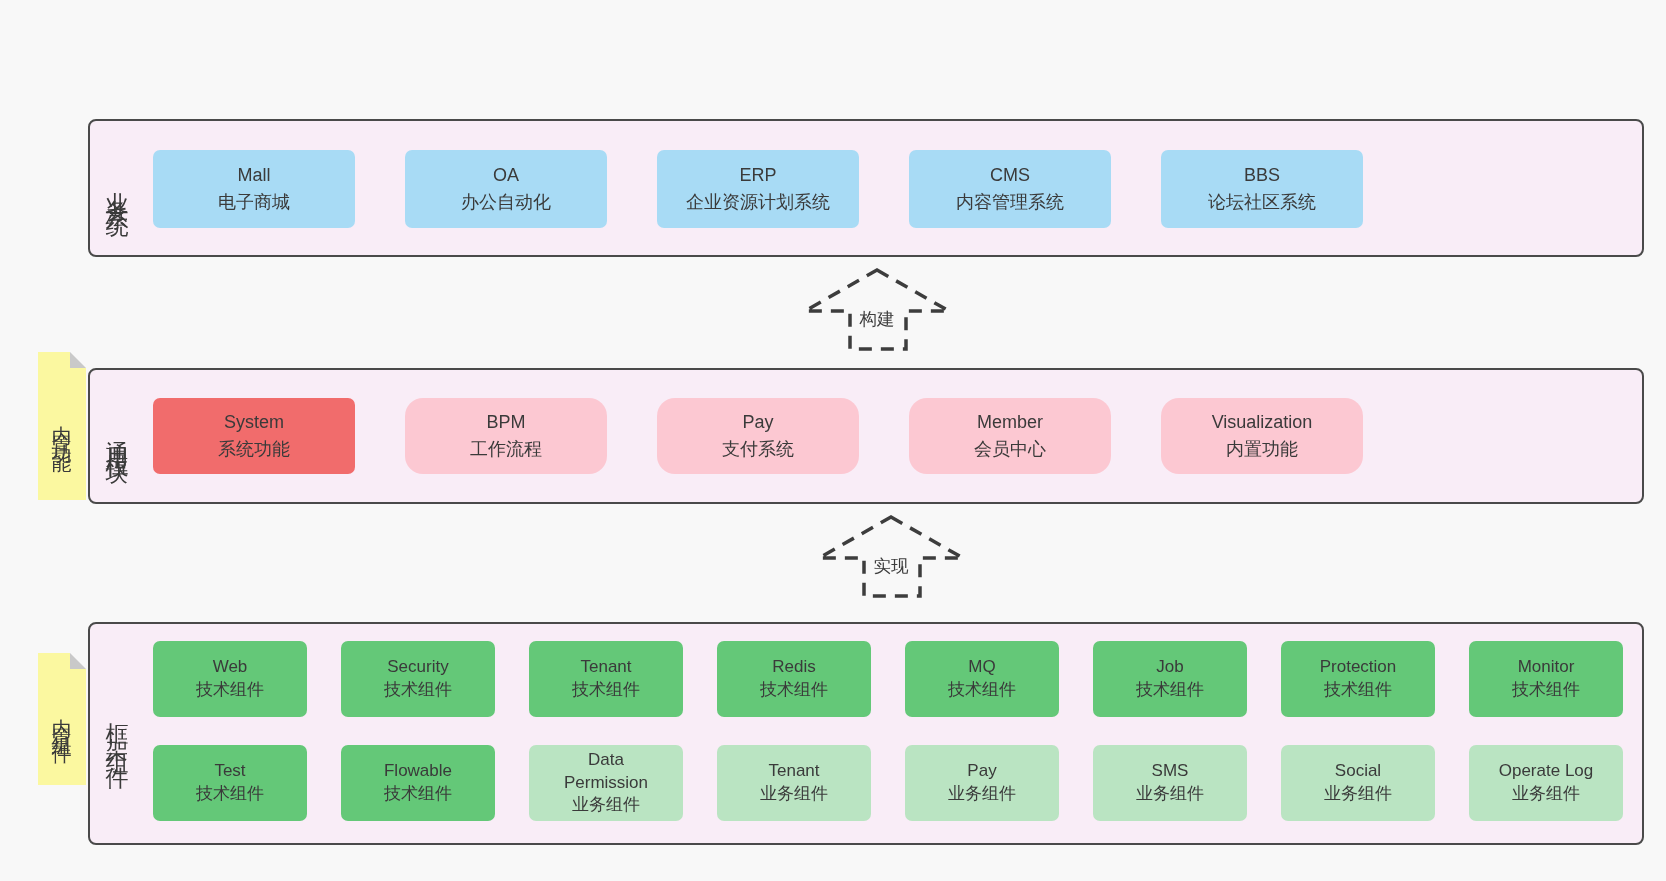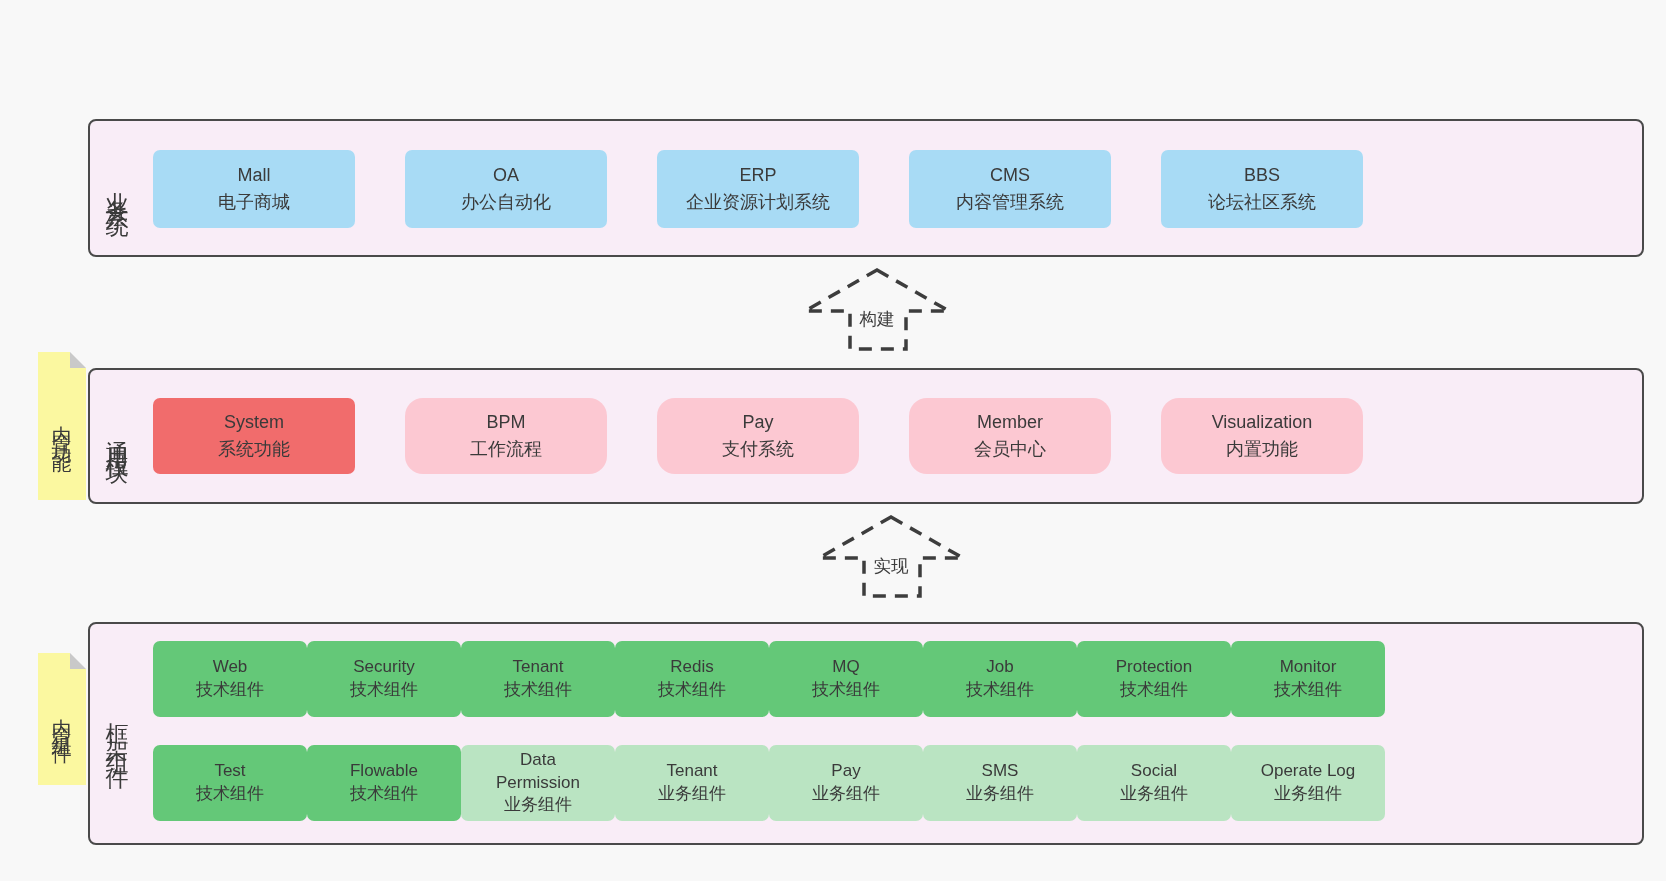--- a/index.html
+++ b/index.html
@@ -23,21 +23,21 @@
   .vlabel {
     position:absolute; left:27px; top:50%; transform:translate(-50%,-50%);
     writing-mode:vertical-lr; text-orientation:upright;
     font-size:23px; letter-spacing:7px; line-height:1; white-space:nowrap;
   }
   #layer-framework .vlabel { letter-spacing:15px; }
 
   
   .row { position:absolute; left:63px; display:flex; }
   .row-6 { gap:50px; }
-  .row-8 { }
+  .row-8 { gap:34px; }
   #layer-business  .row-6 { top:29px; }
   #layer-modules   .row-6 { top:28px; }
   #layer-framework .row-top    { top:17px; }
   #layer-framework .row-bottom { top:121px; }
 
   .box {
     box-sizing:border-box; border-radius:7px;
     display:flex; flex-direction:column; align-items:center; justify-content:center;
     text-align:center; padding:0 6px;
   }

